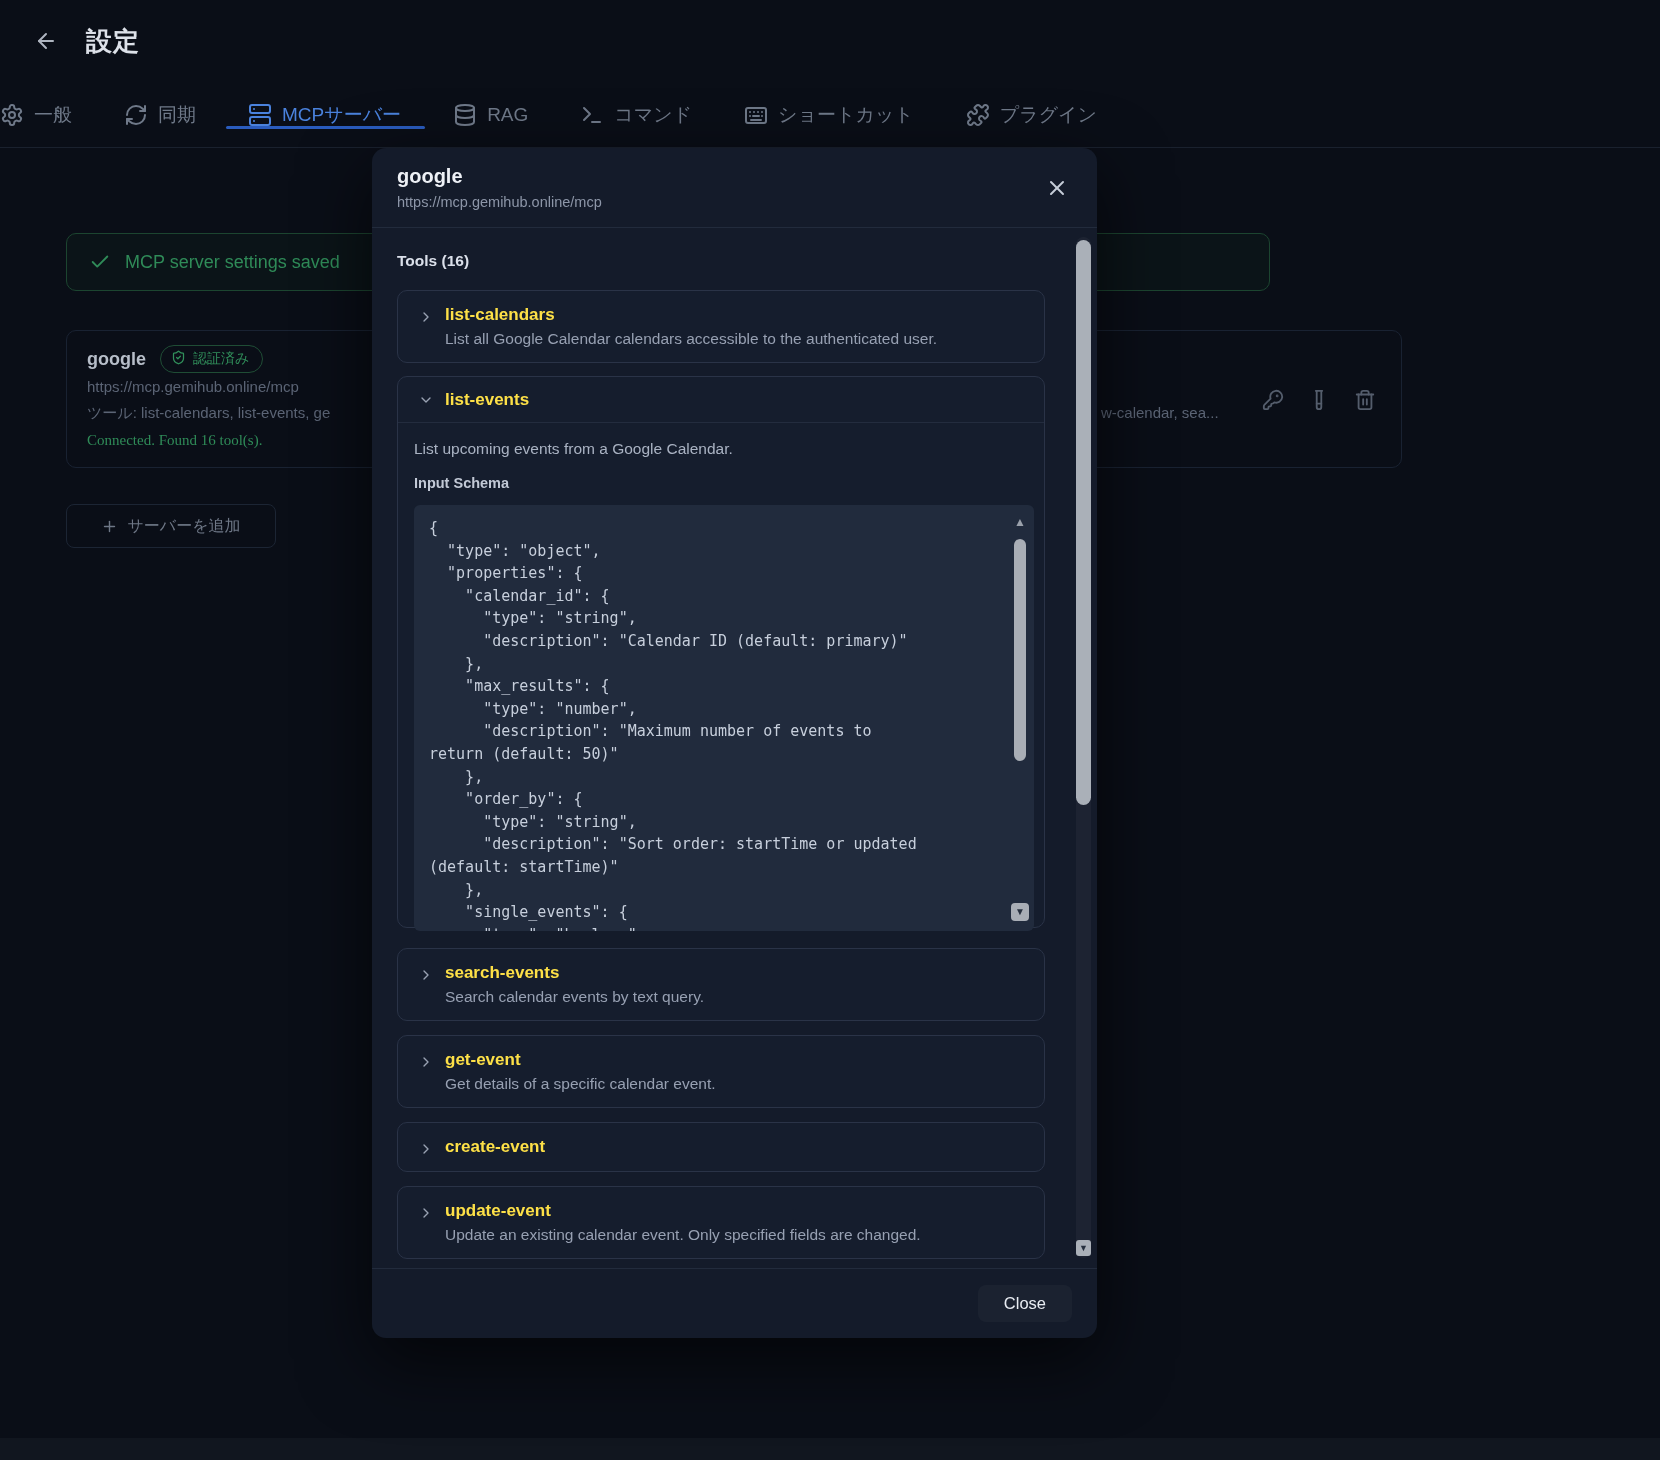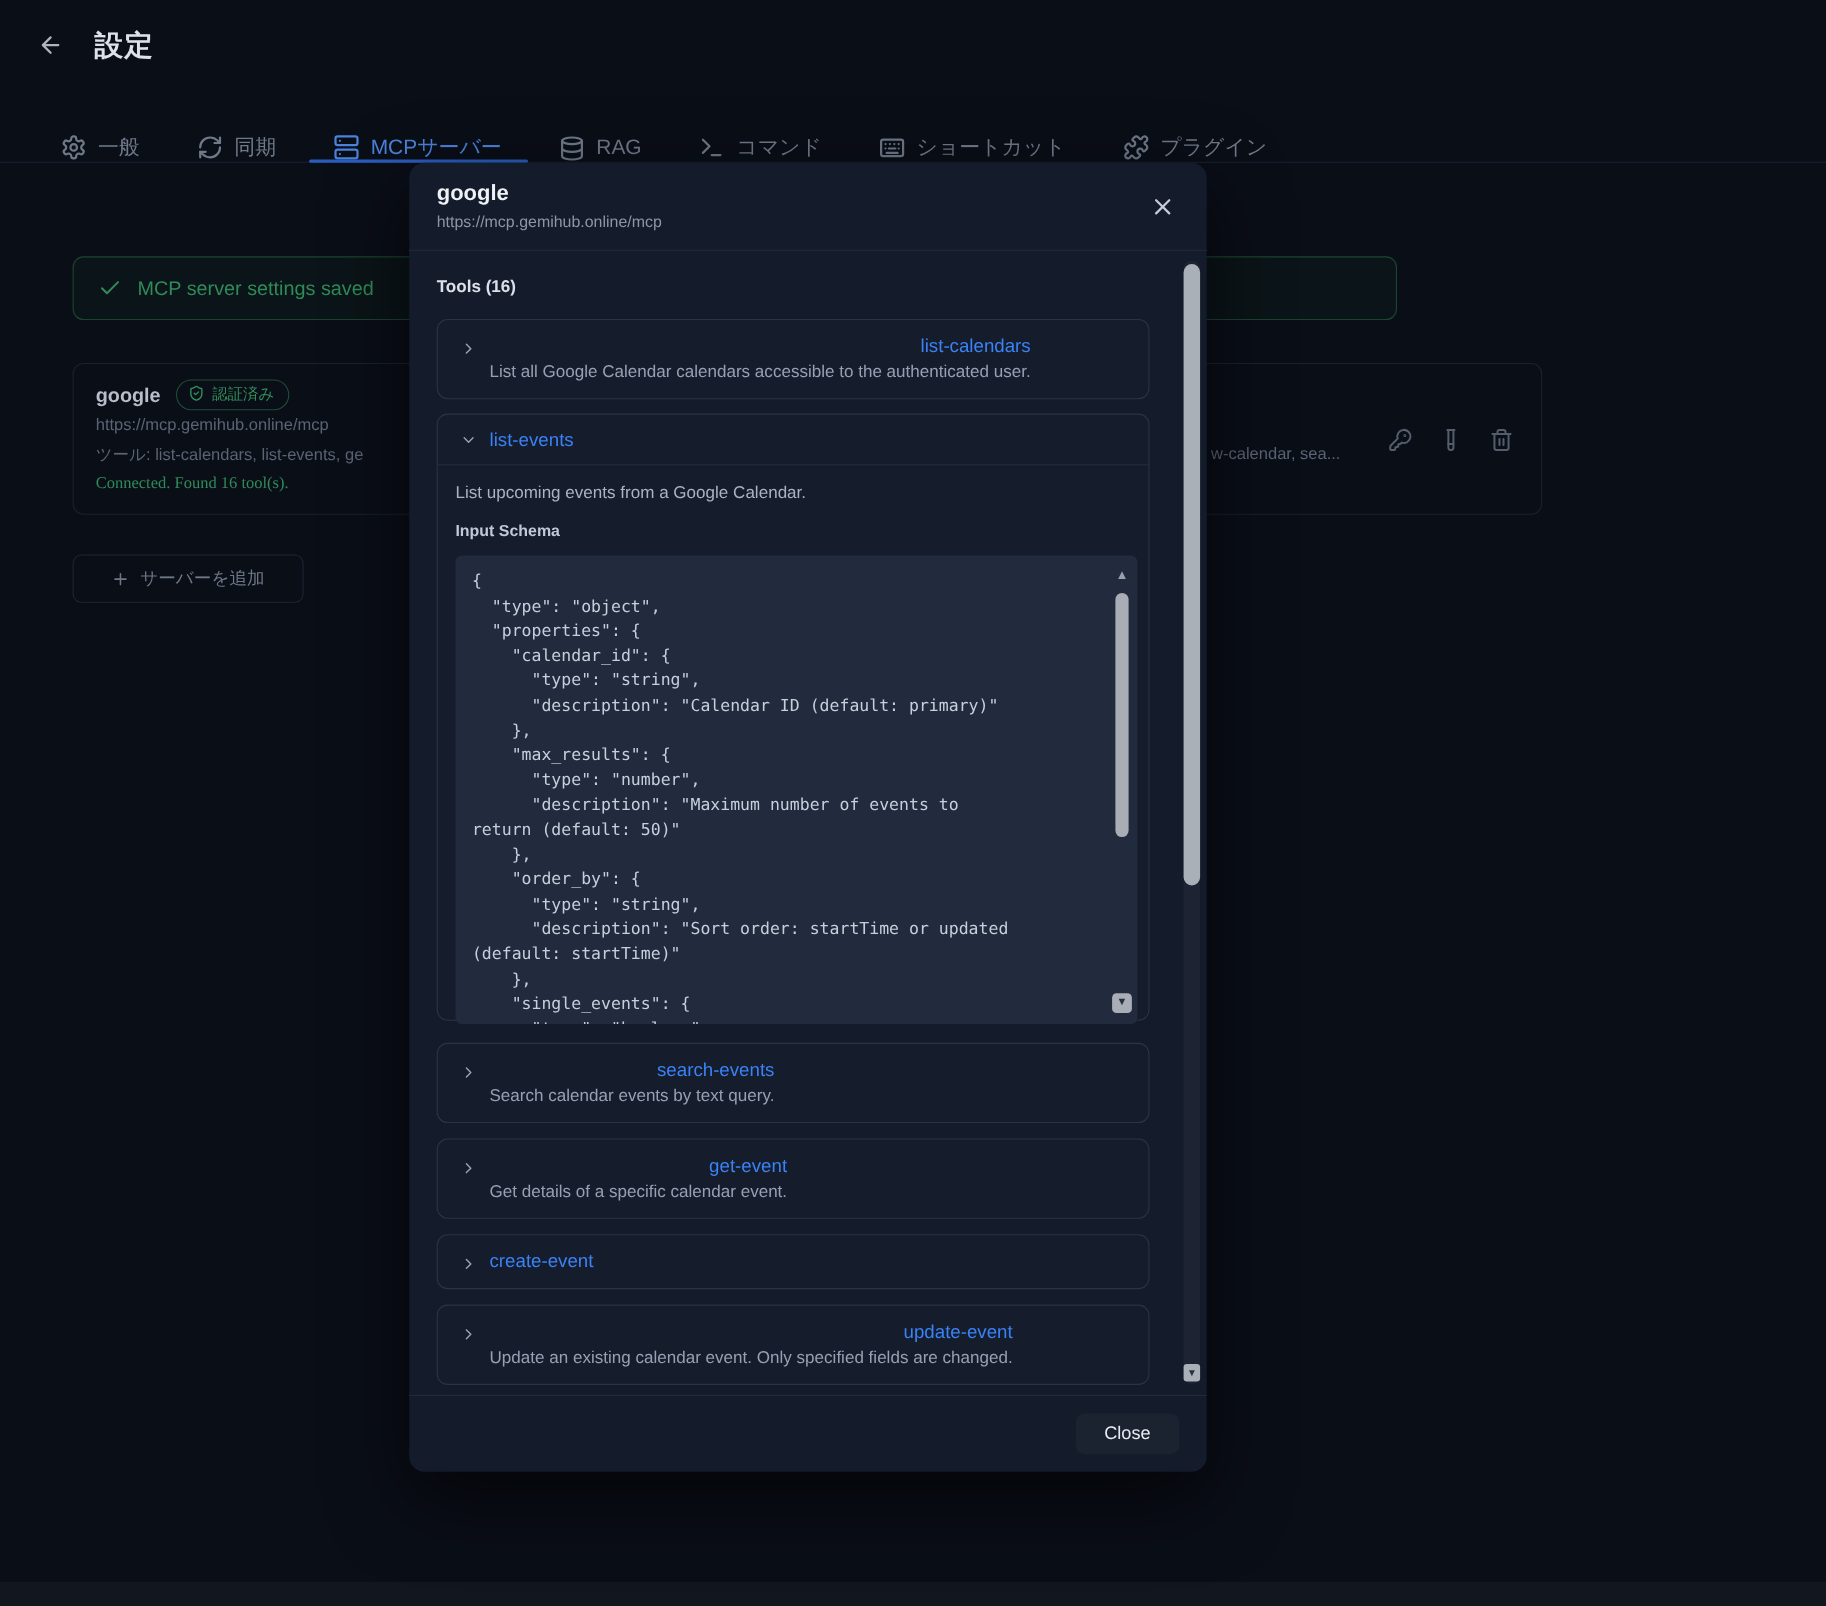--- a/index.html
+++ b/index.html
@@ -12,21 +12,21 @@
     position:relative;
   }
   .screen { position:absolute; inset:0; }
 
   
   .app-header { position:absolute; left:0; top:0; width:100%; height:82px; display:flex; align-items:center; padding-left:32px; }
   .back-btn { width:28px; height:28px; color:#aeb5c0; display:flex; align-items:center; justify-content:center; cursor:pointer; }
   .page-title { margin-left:26px; font-size:26px; font-weight:bold; color:#dde1e9; letter-spacing:1px; }
 
   
-  .tab-bar { position:absolute; left:0; top:82px; width:100%; height:66px; border-bottom:1px solid #1a212e; display:flex; align-items:flex-end; padding-left:55px; gap:52px; }
+  .tab-bar { position:absolute; left:0; top:82px; width:100%; height:66px; border-bottom:1px solid #1a212e; display:flex; align-items:center; gap:52px; }
   .tab { position:relative; display:flex; align-items:center; gap:10px; font-size:19px; color:#6f7989; cursor:pointer; }
   .tab .t-icon { width:24px; height:24px; display:flex; align-items:center; justify-content:center; }
   .tab.active { color:#4a82dd; }
   .tab.active::after { content:""; position:absolute; left:-22px; right:-24px; bottom:-1px; height:3px; background:#2a5cbe; border-radius:2px; }
 
   
   .banner { position:absolute; left:66px; top:233px; width:1204px; height:58px; border:1px solid #1c4530; border-radius:10px; background:rgba(18,46,31,0.22); display:flex; align-items:center; padding-left:22px; gap:14px; color:#2f8b58; font-size:18px; }
   .banner .b-icon { width:22px; height:22px; }
 
   .server-card { position:absolute; left:66px; top:330px; width:1336px; height:138px; border:1px solid #192232; border-radius:10px; padding:13px 20px; }
@@ -52,21 +52,21 @@
   .modal-title { font-size:20px; font-weight:bold; color:#eef1f6; }
   .modal-url { margin-top:6px; font-size:14.5px; color:#8d96a8; }
   .modal-close { position:absolute; top:28px; right:28px; width:24px; height:24px; color:#c6cdd8; cursor:pointer; }
 
   .modal-body { position:absolute; left:0; top:80px; width:100%; height:1040px; overflow:hidden; }
   .tools-heading { margin:24px 0 20px 25px; font-size:15.5px; font-weight:bold; color:#dbe0ea; height:18px; }
 
   .tool-card { margin-left:25px; width:648px; border:1px solid #2a3347; border-radius:10px; background:#151d2d; }
   .tool-card.collapsed { display:flex; padding:13px 20px; gap:11px; cursor:pointer; }
   .tool-card .chev { width:16px; height:16px; margin-top:5px; color:#99a2b3; flex:0 0 auto; }
-  .tool-name { font-size:17px; font-weight:normal; color:#3b82f6; line-height:22px;text-align:right; }
+  .tool-name { font-size:17px; font-weight:bold; color:#fde047; line-height:22px; }
   .tool-desc { margin-top:3px; font-size:15.5px; color:#97a0b2; line-height:20px; }
 
   
   .tool-card.expanded { height:552px; }
   .exp-head { height:46px; display:flex; align-items:center; gap:11px; padding:0 20px; border-bottom:1px solid #232c3e; cursor:pointer; }
   .exp-head .chev { margin-top:0; }
   .exp-body { padding:17px 16px 16px 16px; }
   .exp-desc { font-size:15.5px; color:#aab3c3; height:22px; }
   .schema-label { margin-top:13px; font-size:14.5px; font-weight:bold; color:#c2c9d6; height:18px; }
   .code-block { position:relative; margin-top:12px; width:620px; height:426px; background:#212b3d; border-radius:6px; overflow:hidden; }

